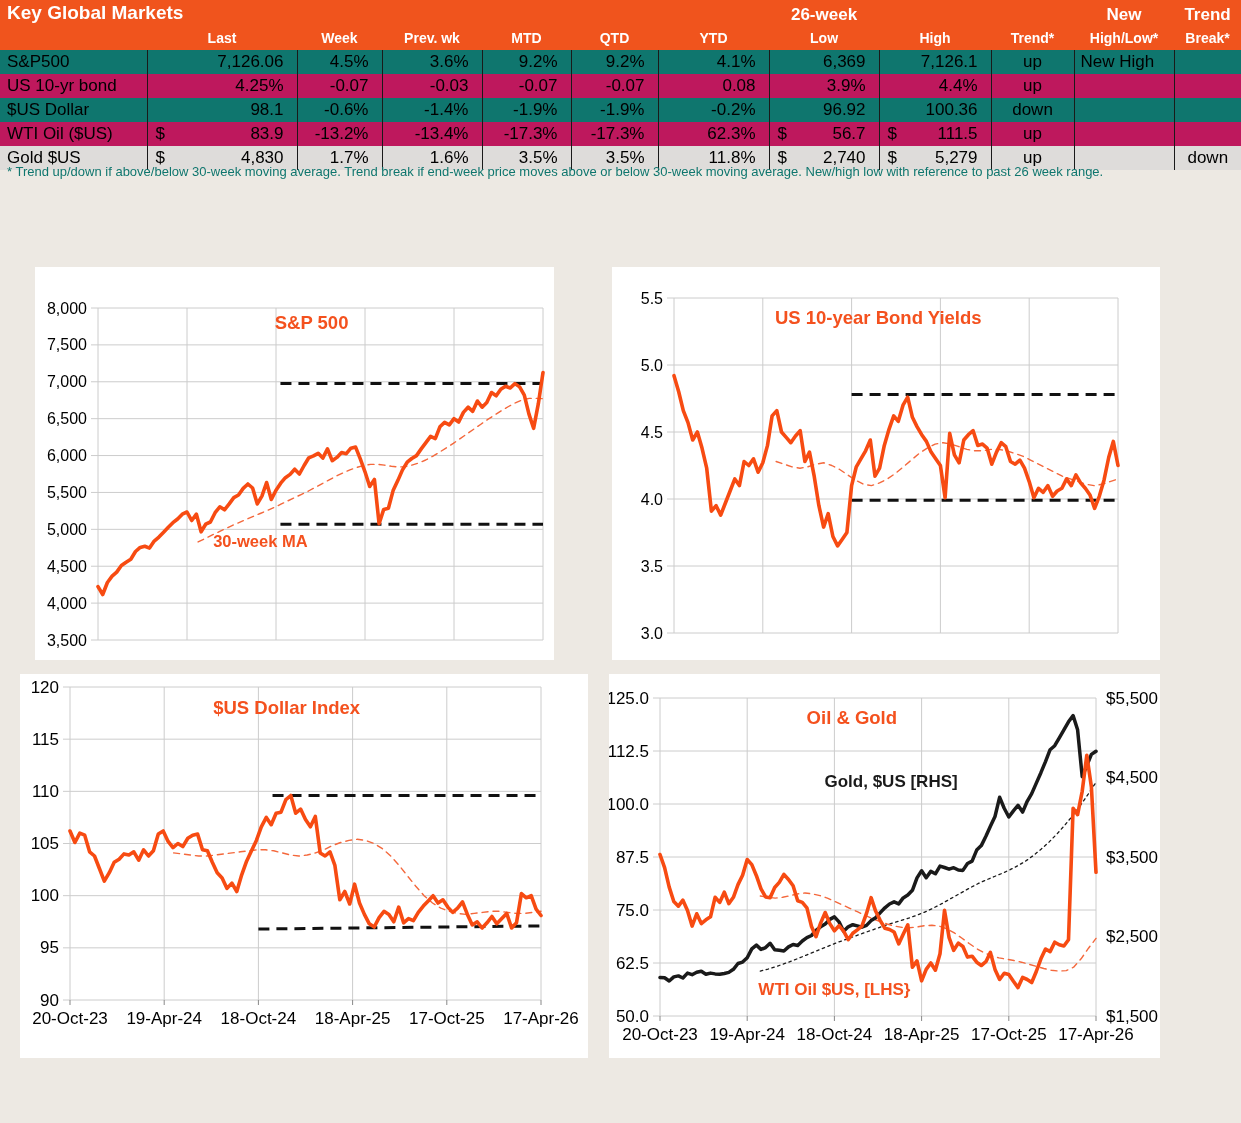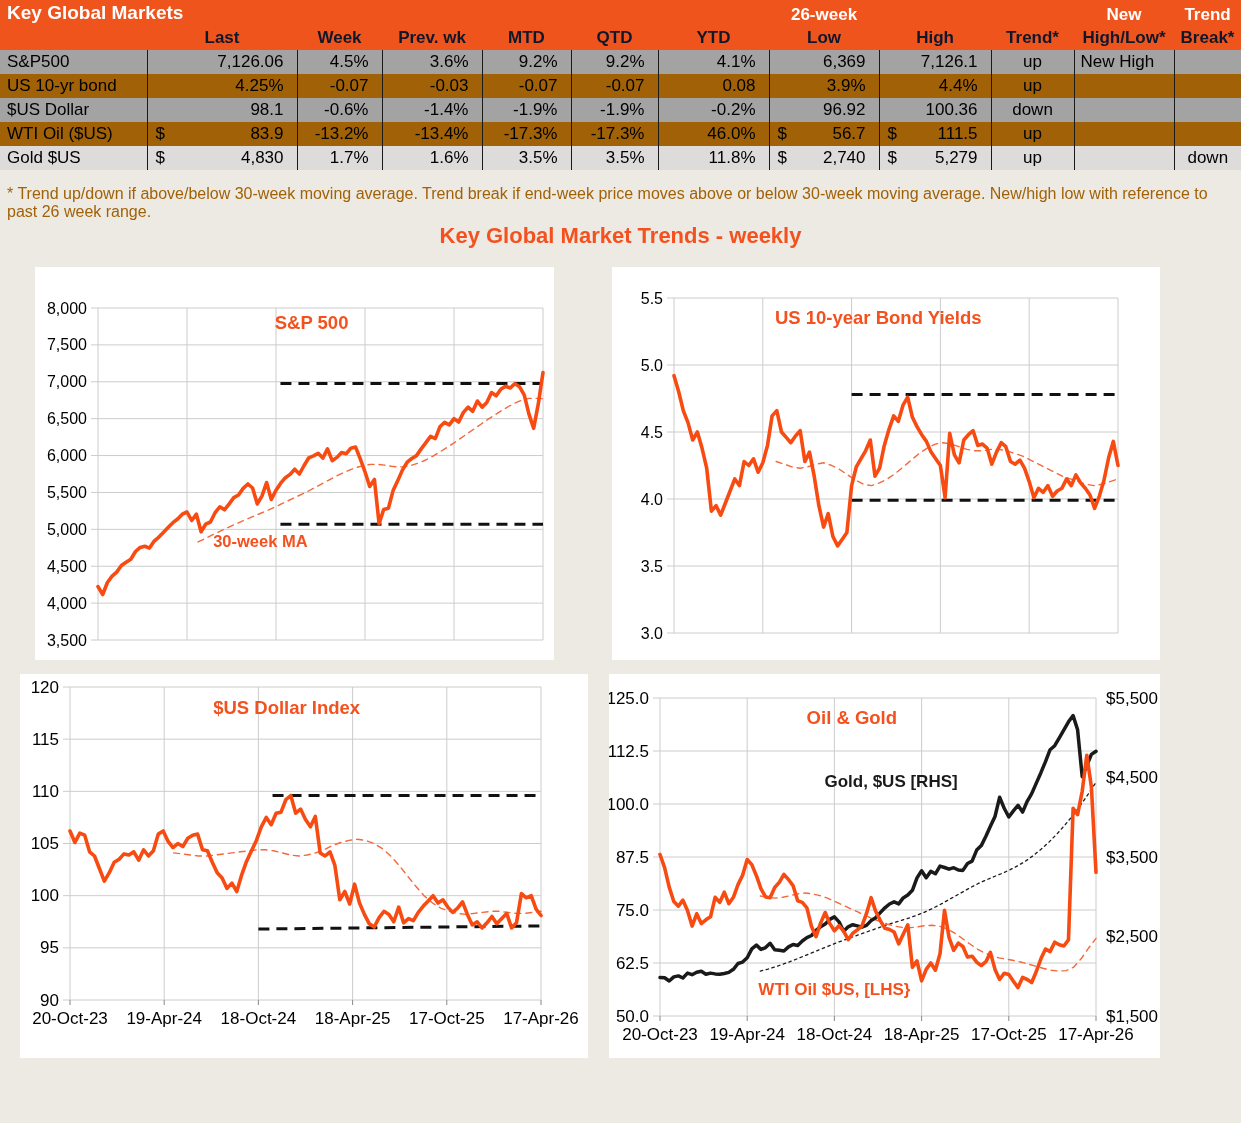--- a/index.html
+++ b/index.html
@@ -4,32 +4,32 @@
 <style>
   html,body{margin:0;padding:0;background:#EDE9E3;}
   *{box-sizing:border-box;}
   .canvas{position:relative;width:1241px;height:1100px;background:#EDE9E3;
           font-family:"Liberation Sans",sans-serif;color:#000;overflow:hidden;}
   
   table.mkts{position:absolute;left:0;top:0;width:1241px;border-collapse:collapse;table-layout:fixed;}
   table.mkts th,table.mkts td{padding:0;margin:0;font-family:"Liberation Sans",sans-serif;white-space:nowrap;overflow:hidden;}
   tr.h1 th{background:#F0541D;color:#fff;height:26px;font-weight:bold;font-size:17px;text-align:center;vertical-align:bottom;padding-bottom:1px;}
   tr.h1 th.brand{text-align:left;font-size:19px;padding-left:7px;vertical-align:top;padding-top:2px;}
-  tr.h2 th{background:#F0541D;color:#0f172a;height:24px;font-weight:bold;font-size:17px;text-align:center;vertical-align:middle;}
+  tr.h2 th{background:#F0541D;color:#ffffff;height:24px;font-weight:bold;font-size:14px;text-align:center;vertical-align:middle;}
   tr.data td{height:24px;font-size:17px;vertical-align:middle;border-right:1px solid #1a1a1a;}
   tr.data td:last-child{border-right:none;}
   tr.data td.lbl{text-align:left;padding-left:7px;}
   tr.data td.num{text-align:right;padding-right:13px;position:relative;}
   tr.data td.num .dsign{position:absolute;left:8px;top:0;height:24px;line-height:24px;}
   tr.data td.ctr{text-align:center;margin-top:20px;}
   tr.data td.nhl{text-align:left;padding-left:6px;}
-  tr.band1{background:#a3a3a3;padding-left:12px;}
-  tr.band2{background:#a16207;}
+  tr.band1{background:#0f766e;padding-left:12px;}
+  tr.band2{background:#be185d;}
   tr.band3{background:#DEDCDA;}
-  .footnote{position:absolute;left:7px;top:185px;width:1230px;font-size:16px;color:#a16207;}
+  .footnote{position:absolute;left:7px;top:164px;width:1230px;font-size:13px;color:#0f766e;}
   .main-title{position:absolute;left:0;top:223px;width:1241px;text-align:center;
               font-size:22px;font-weight:bold;color:#F4511E;}
   
   .panel{position:absolute;background:#FFFFFF;}
   .panel svg{display:block;}
   .source{position:absolute;right:36px;top:1133px;font-size:15.5px;color:#000;}
 </style>
 </head>
 <body>
 
@@ -115,21 +115,21 @@
       <td class="nhl"></td>
       <td class="ctr"></td>
     </tr>
     <tr class="data band2">
       <td class="lbl">WTI Oil ($US)</td>
       <td class="num"><span class="dsign">$</span><span>83.9</span></td>
       <td class="num">-13.2%</td>
       <td class="num">-13.4%</td>
       <td class="num">-17.3%</td>
       <td class="num">-17.3%</td>
-      <td class="num">46.0%</td>
+      <td class="num">62.3%</td>
       <td class="num"><span class="dsign">$</span><span>56.7</span></td>
       <td class="num"><span class="dsign">$</span><span>111.5</span></td>
       <td class="ctr">up</td>
       <td class="nhl"></td>
       <td class="ctr"></td>
     </tr>
     <tr class="data band3">
       <td class="lbl">Gold $US</td>
       <td class="num"><span class="dsign">$</span><span>4,830</span></td>
       <td class="num">1.7%</td>
@@ -141,21 +141,20 @@
       <td class="num"><span class="dsign">$</span><span>5,279</span></td>
       <td class="ctr">up</td>
       <td class="nhl"></td>
       <td class="ctr">down</td>
     </tr>
   </tbody>
     </table>
 
   <div class="footnote">*  Trend up/down if above/below 30-week moving average. Trend break if end-week price moves above or below 30-week moving average.  New/high low with reference to past 26 week range.</div>
 
-  <div class="main-title">Key Global Market Trends - weekly</div>
 
   <div class="panel" id="panel0" style="left:35px;top:267px;width:519px;height:393px">
       <svg width="519" height="393" viewBox="0 0 519 393">
         <line x1="56" y1="373" x2="508" y2="373" stroke="#CCCCCC" stroke-width="1"></line>
         <text x="52" y="378.5" text-anchor="end" font-size="16" fill="#000">3,500</text>
         <line x1="56" y1="336.1111111111111" x2="508" y2="336.1111111111111" stroke="#CCCCCC" stroke-width="1"></line>
         <text x="52" y="341.6111111111111" text-anchor="end" font-size="16" fill="#000">4,000</text>
         <line x1="56" y1="299.22222222222223" x2="508" y2="299.22222222222223" stroke="#CCCCCC" stroke-width="1"></line>
         <text x="52" y="304.72222222222223" text-anchor="end" font-size="16" fill="#000">4,500</text>
         <line x1="56" y1="262.33333333333337" x2="508" y2="262.33333333333337" stroke="#CCCCCC" stroke-width="1"></line>

